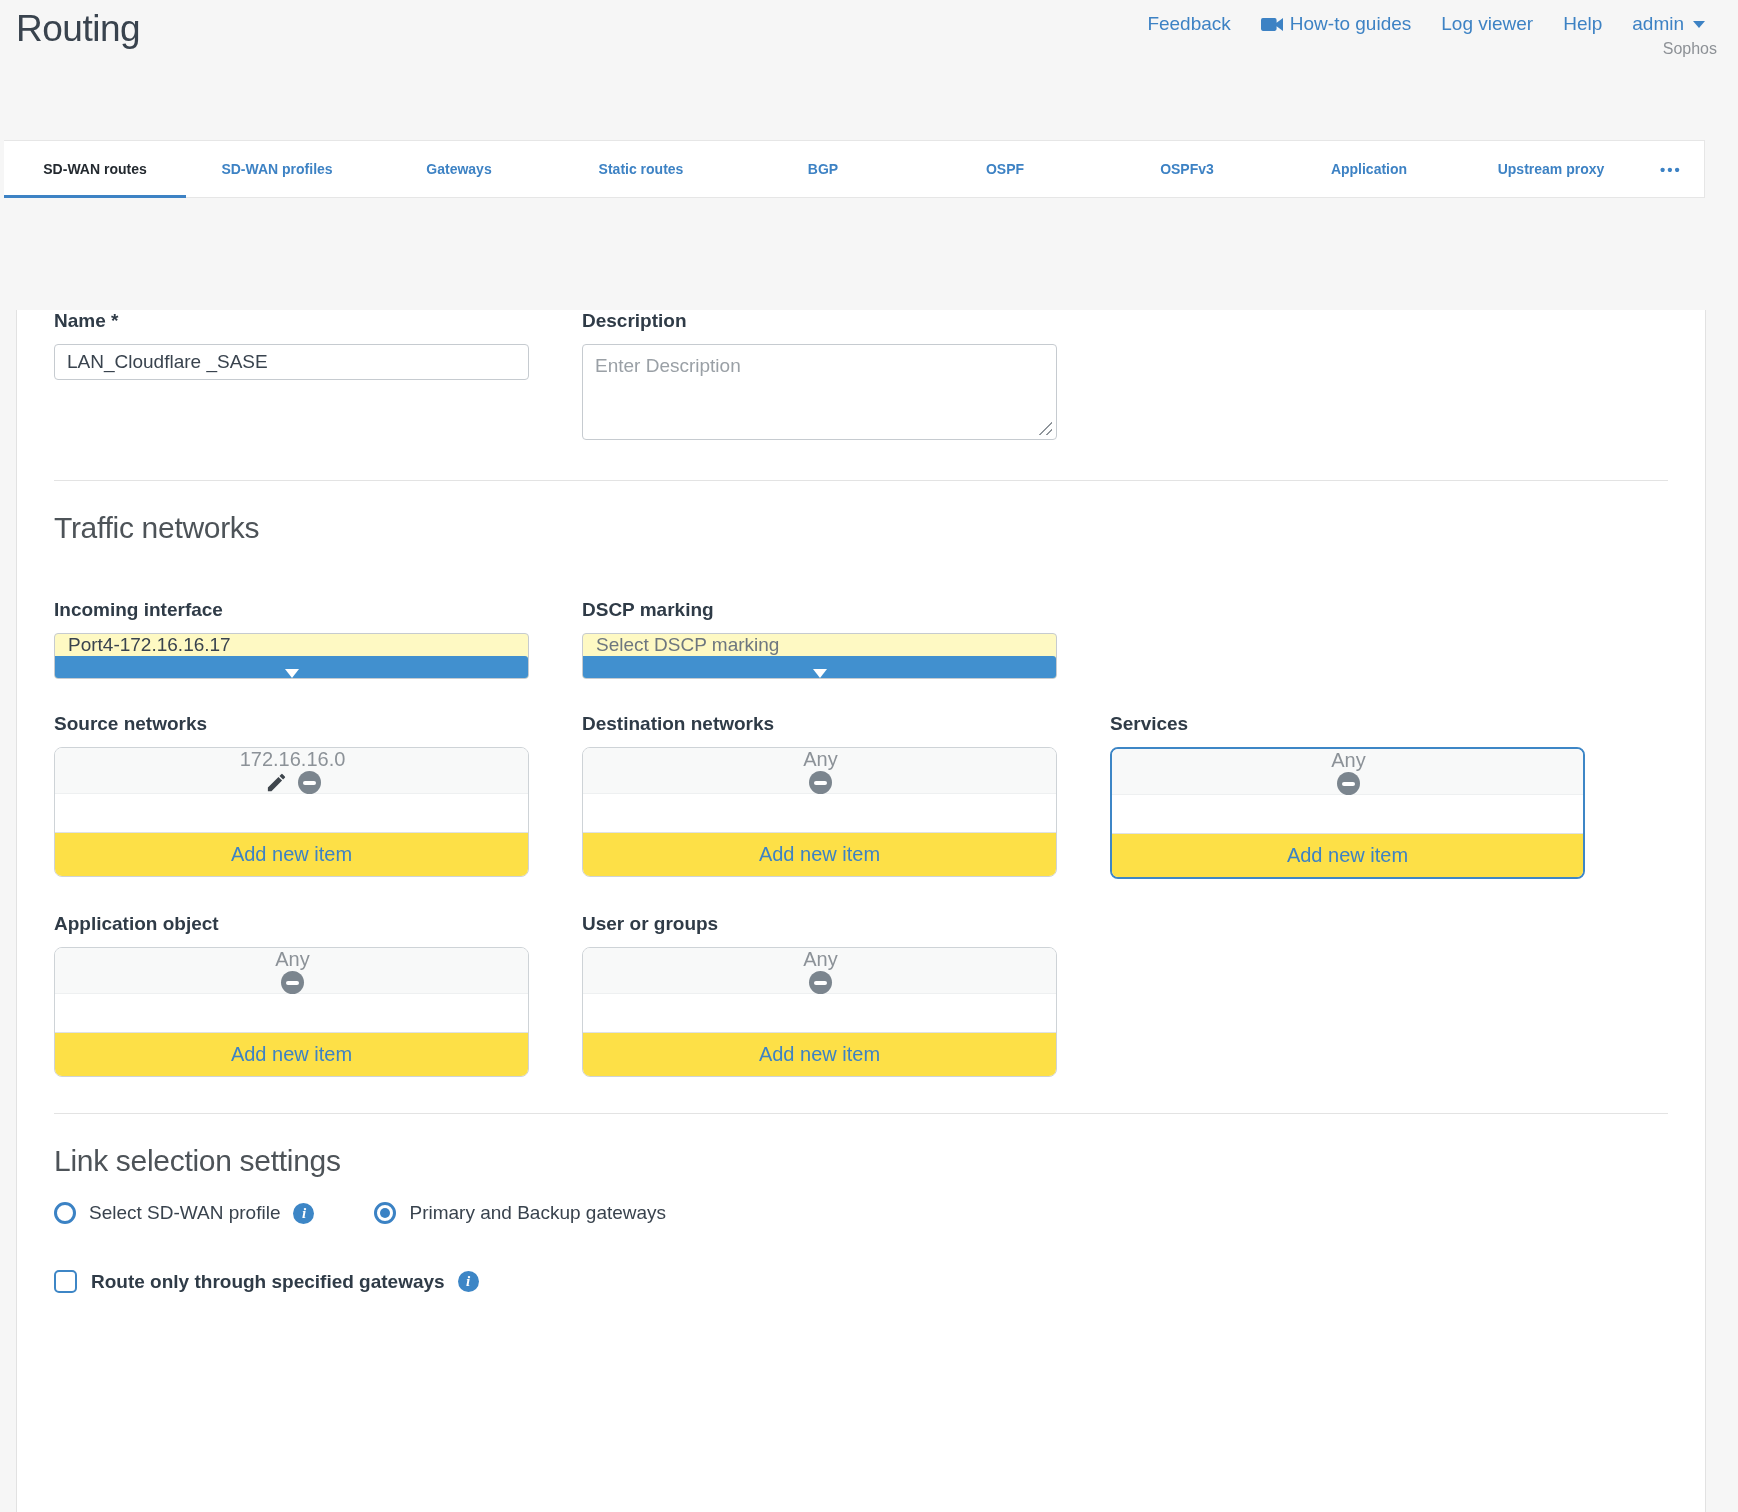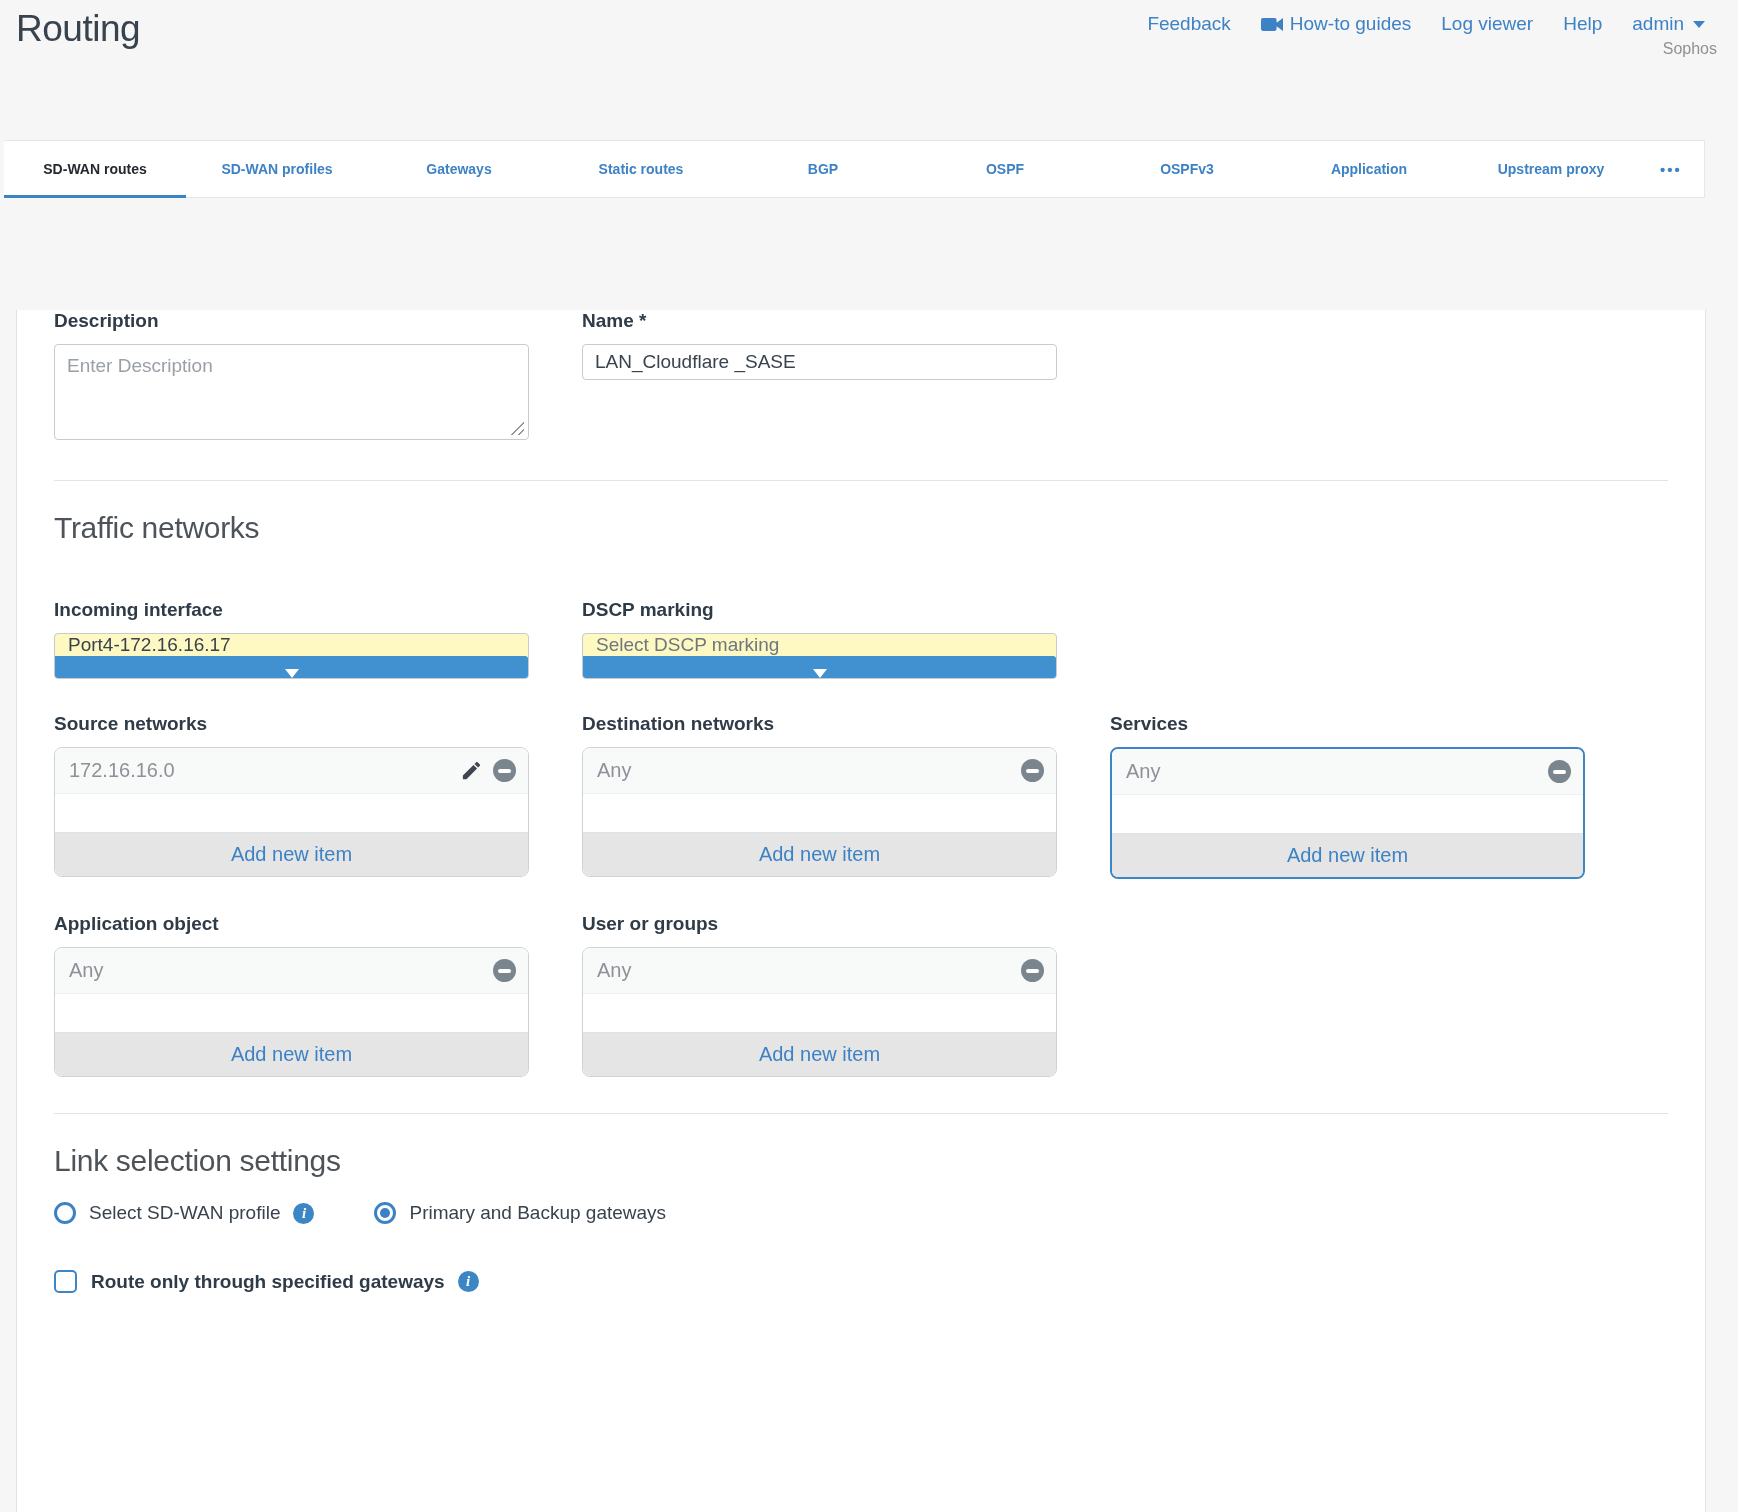--- a/index.html
+++ b/index.html
@@ -104,36 +104,36 @@
   }
 
   
   .row-lists { margin-top: 34px; }
   .listbox {
     border:1px solid #ced3d7; border-radius:8px; overflow:hidden; background:#fff;
   }
   .listbox.focused { border:2px solid #3d86c6; }
   .listbox-item {
     height:46px; background:#f8f9f9; border-bottom:1px solid #eef0f1;
-    display:flex; align-items:center; padding:0 12px 0 14px;
+    display:flex; align-items:center; padding:0 12px 0 14px;flex-direction:column;
   }
   .item-text { flex:1; font-size:20px; color:#8c9298; }
   .item-icons { display:flex; align-items:center; gap:10px; }
   .pencil-icon { cursor:pointer; display:flex; }
   .pencil-icon svg { display:block; }
   .minus-icon {
     width:23px; height:23px; border-radius:50%; background:#7b858e; position:relative; cursor:pointer;
   }
   .minus-icon::after {
     content:""; position:absolute; left:5px; right:5px; top:10px; height:3.5px;
     background:#fff; border-radius:2px;
   }
   .listbox-spacer { height:38px; background:#fff; }
   .listbox-footer {
-    height:44px; background:#e5e5e5; border-top:1px solid #dfe2e4;
+    height:44px; background:#fde047; border-top:1px solid #dfe2e4;
     display:flex; align-items:center; justify-content:center;
     font-size:20px; color:#3d82c4; cursor:pointer;
   }
 
   
   .divider2 { margin-top:48px; }
   .radio-row { margin-top:24px; display:flex; align-items:center; }
   .radio-group { display:flex; align-items:center; gap:13px; cursor:pointer; }
   .radio {
     width:22px; height:22px; border-radius:50%; border:3px solid #3b82c4; background:#fff;
@@ -203,29 +203,29 @@
   <div class="tab">OSPFv3</div>
   <div class="tab">Application</div>
   <div class="tab">Upstream proxy</div>
   <div class="tab-overflow">•••</div>
 </div>
 
 <div class="card">
 
   <div class="grid3 row-fields">
     <div>
+      <div class="lbl">Name *</div>
+      <input class="txt-input" type="text" value="LAN_Cloudflare _SASE" style="">
+    </div>
+    <div>
       <div class="lbl">Description</div>
       <div class="ta-wrap">
         <textarea class="ta" placeholder="Enter Description" style=""></textarea>
         <div class="resize-grip"></div>
       </div>
-    </div>
-    <div>
-      <div class="lbl">Name *</div>
-      <input class="txt-input" type="text" value="LAN_Cloudflare _SASE" style="">
     </div>
     <div></div>
   </div>
 
   <hr class="divider">
 
   <h2 class="section">Traffic networks</h2>
 
   <div class="grid3 row-selects">
     <div>

